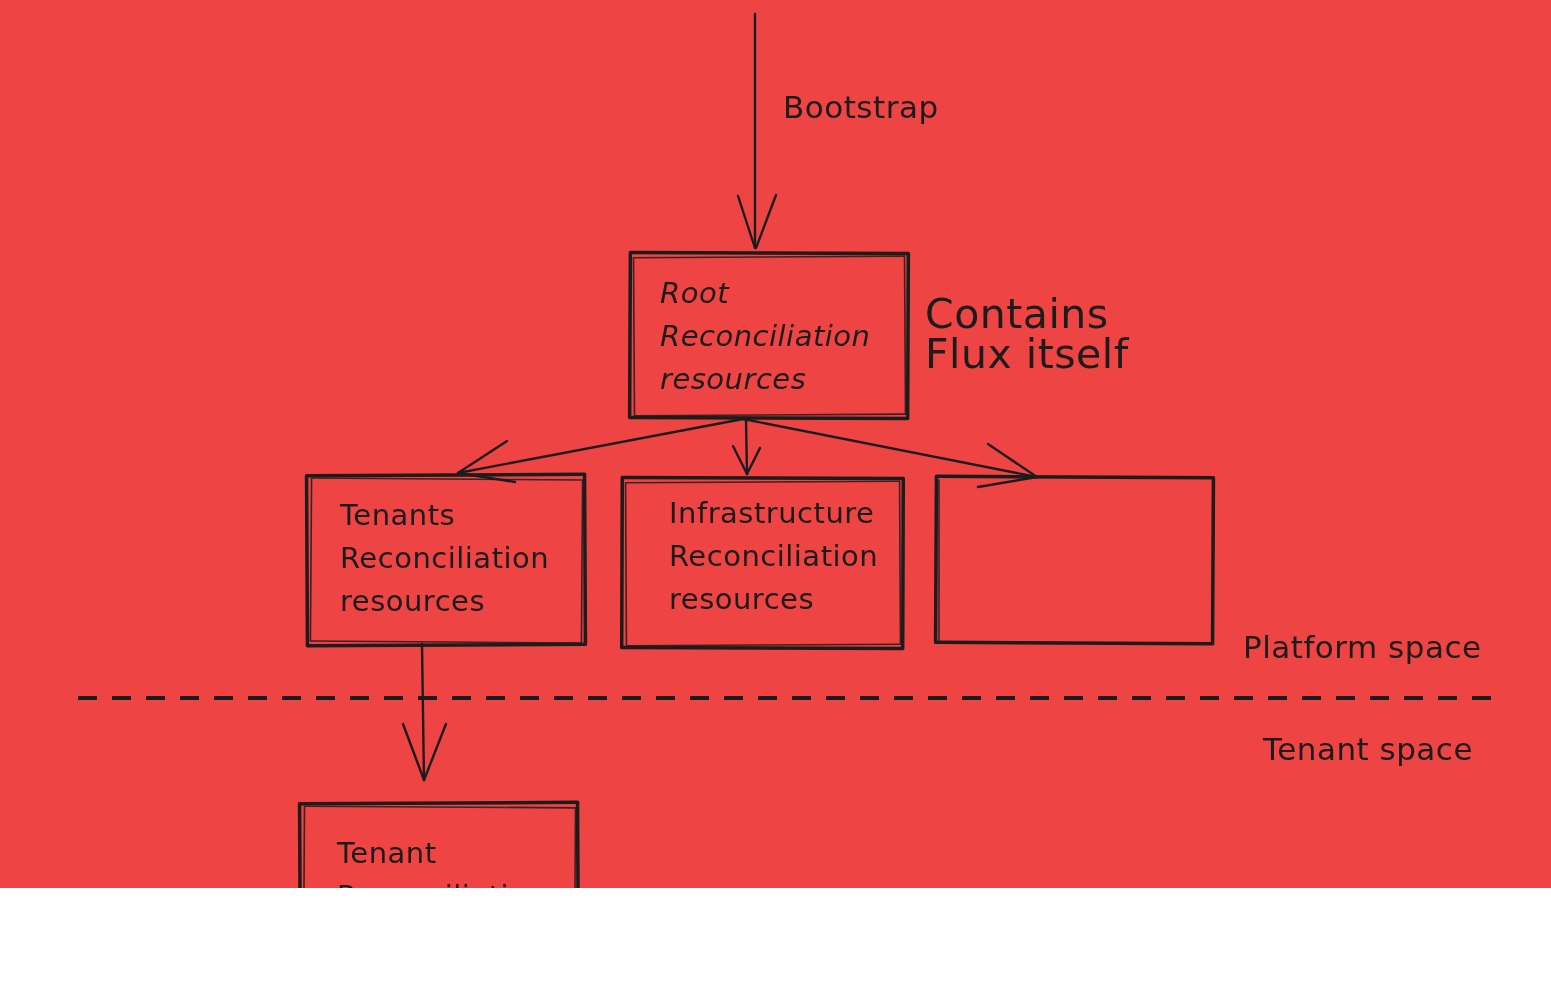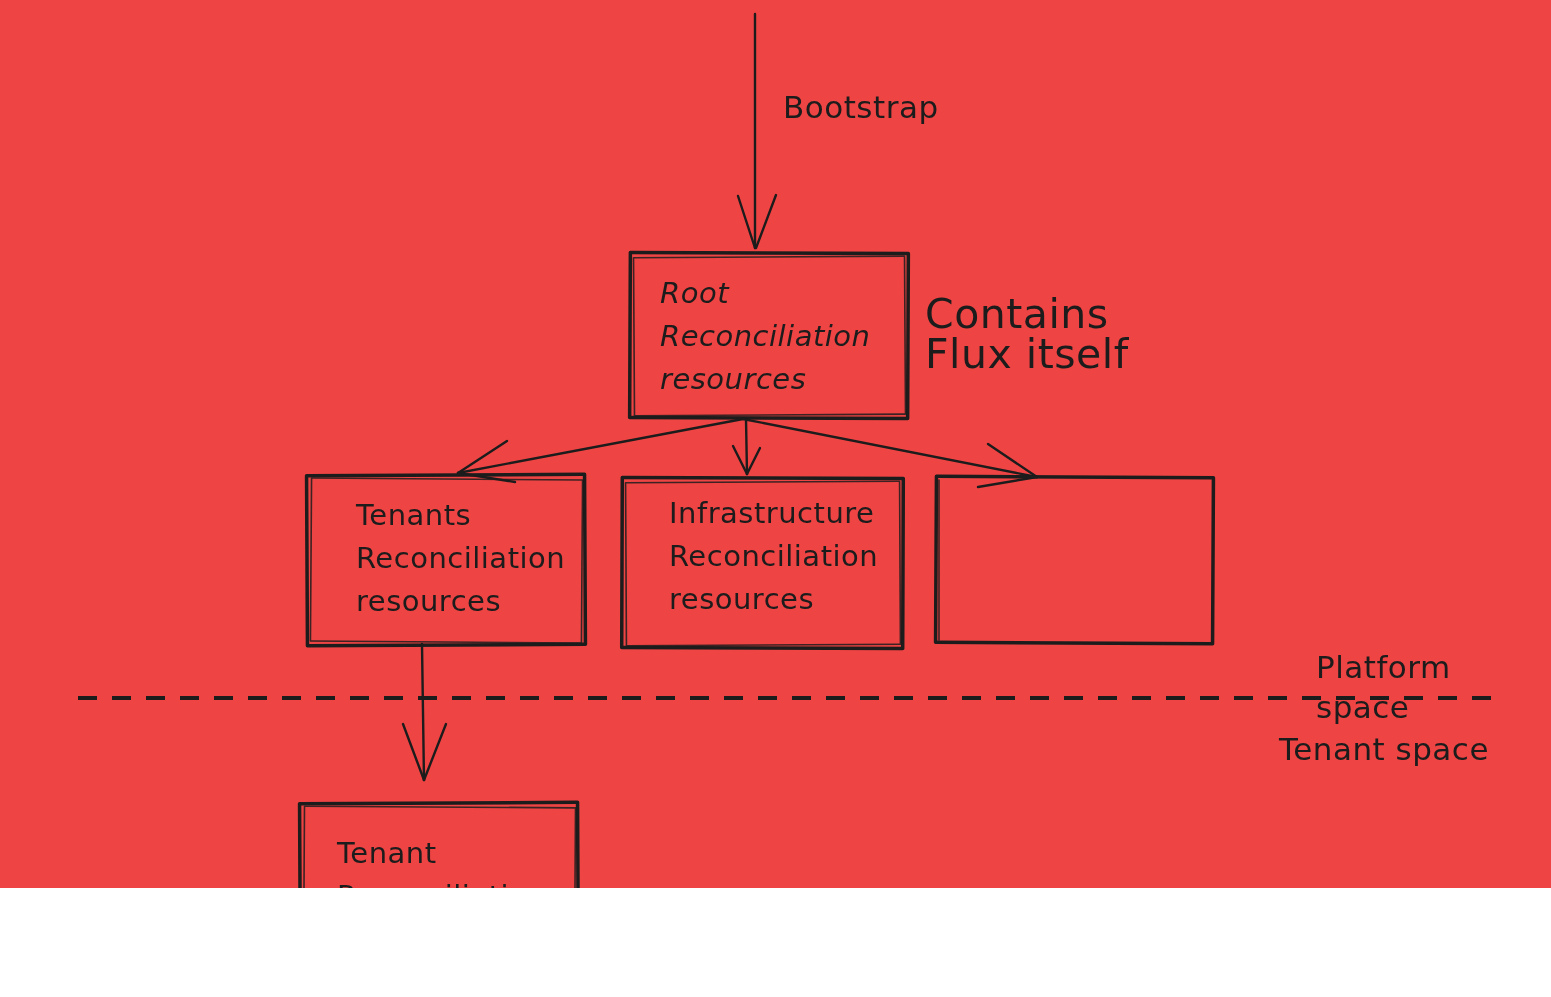--- a/index.html
+++ b/index.html
@@ -129,33 +129,33 @@
 
   <div class="label free-label" style="left:783px; top:87px;">Bootstrap</div>
 
   <div class="label box-label" style="left:660px; top:272px;font-style:italic;">Root
 Reconciliation
 resources</div>
 
   <div class="label note-label" style="left:925px; top:294px;">Contains
 Flux itself</div>
 
-  <div class="label box-label" style="left:356px; top:494px;">Tenants
+  <div class="label box-label" style="left:340px; top:494px;">Tenants
 Reconciliation
 resources</div>
 
   <div class="label box-label" style="left:669px; top:492px;">Infrastructure
 Reconciliation
 resources</div>
 
   <div class="label box-label" style="left:970px; top:500px;"></div>
 
 
 
-  <div class="label free-label" style="left:1316px; top:627px;margin-top:20px;">Platform space</div>
+  <div class="label free-label" style="left:1243px; top:627px;">Platform space</div>
 
-  <div class="label free-label" style="left:1263px; top:729px;margin-left:16px;">Tenant space</div>
+  <div class="label free-label" style="left:1263px; top:729px;">Tenant space</div>
 
   <div class="label box-label" style="left:337px; top:832px;">Tenant
 Reconciliation
 resources</div>
 
 </div>
 
 </body></html>

